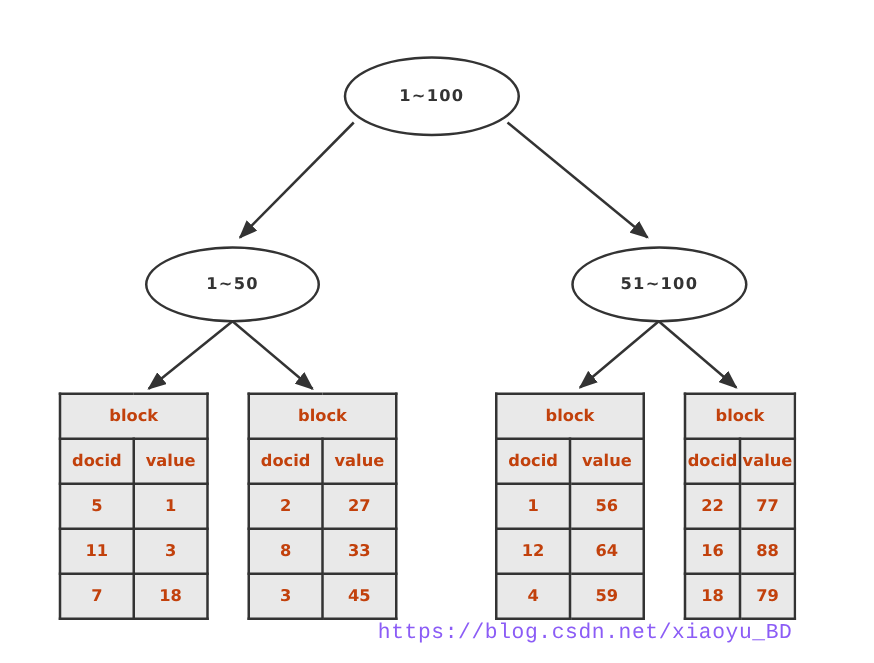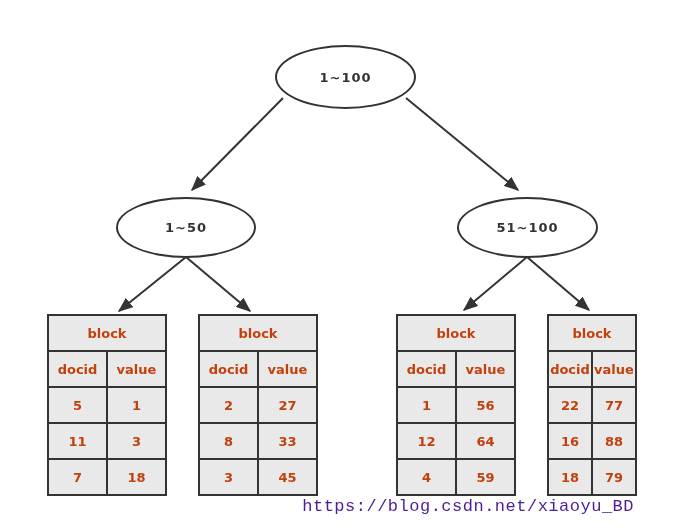--- a/index.html
+++ b/index.html
@@ -50,21 +50,21 @@
     width: 57px;
     height: 34px;
     padding: 0;
   }
   .watermark {
     position: absolute;
     top: 497px;
     right: 3px;
     font-family: "Liberation Mono", monospace;
     font-size: 17px;
-    color: #4c1d95;
+    color: #8b5cf6;
     white-space: nowrap;
     letter-spacing: 0.5px;
   }
 </style>
 </head>
 <body>
 
 <div class="canvas">
 
   <div class="node node-root">

